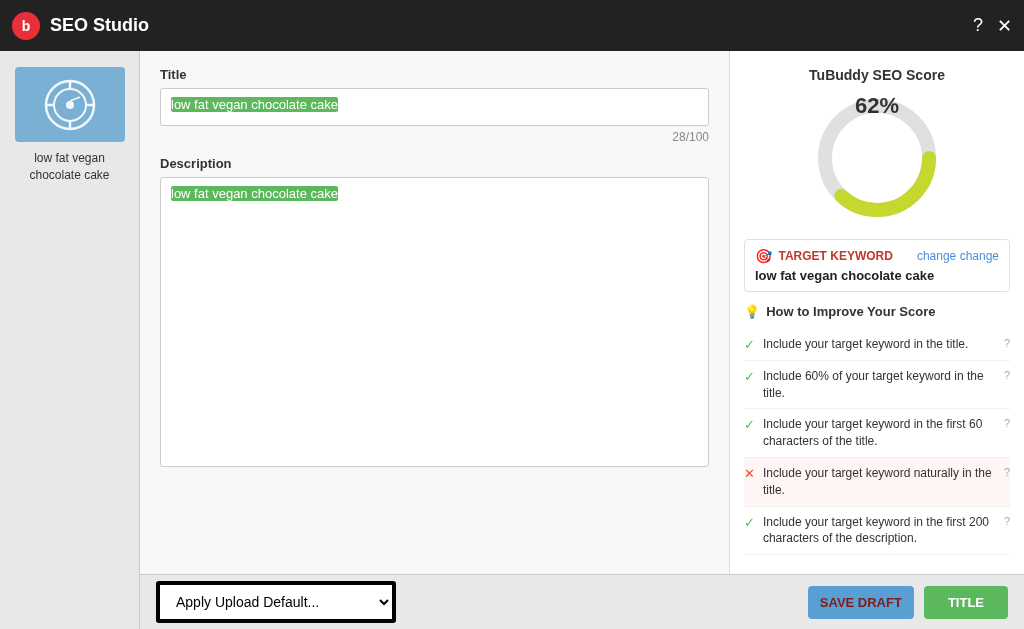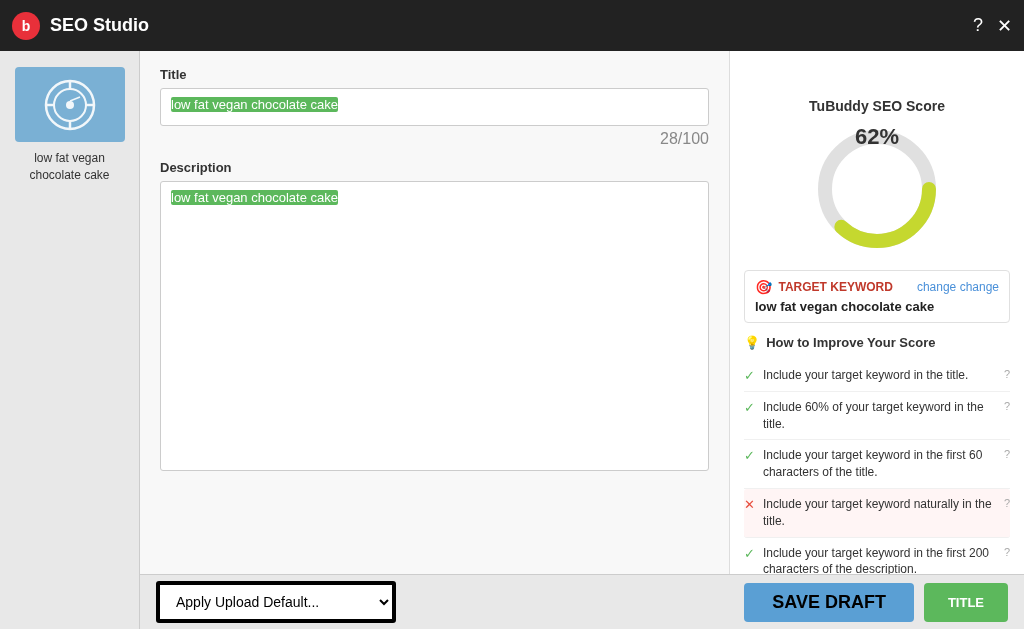--- a/index.html
+++ b/index.html
@@ -106,21 +106,21 @@
     .field-label {
       font-size: 13px; font-weight: 600; color: #333; margin-bottom: 6px;
     }
     .highlighted-text {
       background: #5cb85c;
       color: white;
       border-radius: 2px;
     }
     .char-count {
       text-align: right;
-      font-size: 16px;
+      font-size: 12px;
       color: #888;
       margin-top: 4px;
       margin-bottom: 12px;
     }
     .title-editable {
       width: 100%;
       border: 1px solid #ccc;
       border-radius: 3px;
       padding: 8px 10px;
       font-size: 13px;
@@ -141,21 +141,21 @@
 
     
     .score-panel {
       width: 295px;
       background: white;
       border-left: 1px solid #ddd;
       overflow-y: auto;
       padding: 16px 14px;
     }
     .score-title {
-      font-size: 14px; font-weight: 700; color: #333; text-align: center; margin-bottom: 10px; margin-top: 31px;
+      font-size: 14px; font-weight: 700; color: #333; text-align: center; margin-bottom: 10px;
     }
 
     
     .donut-container {
       display: flex; justify-content: center; 
       margin-bottom: 16px;
       position: relative;
     }
     .donut-label {
       position: absolute;
@@ -235,26 +235,26 @@
       font-size: 14px;
       background: white;
       cursor: pointer;
       width: 240px;
     }
     .footer-right {
       margin-left: auto;
       display: flex; gap: 10px;
     }
     .save-draft-btn {
-      padding: 9px 28px;
+      padding: 9px 12px;
       background: #5a9fd4;
-      color: #000000;
+      color: #7f1d1d;
       border: none;
       border-radius: 4px;
-      font-size: 18px; font-weight: 600;
+      font-size: 13px; font-weight: 600;
       cursor: pointer;
     }
     .next-btn {
       padding: 9px 24px;
       background: #5cb85c;
       color: white;
       border: none;
       border-radius: 4px;
       font-size: 13px; font-weight: 600;
       cursor: pointer;

